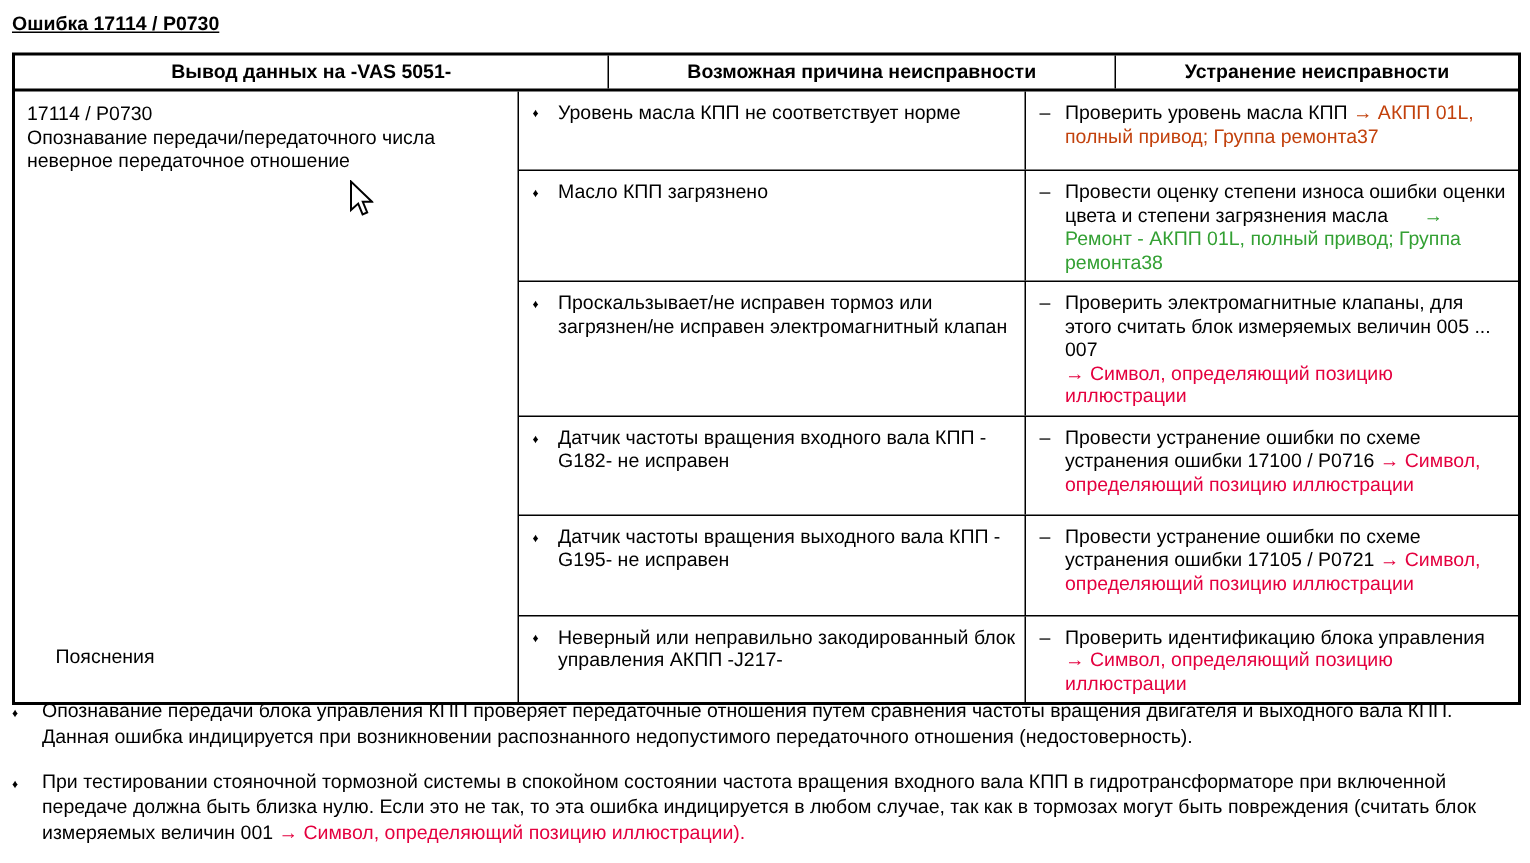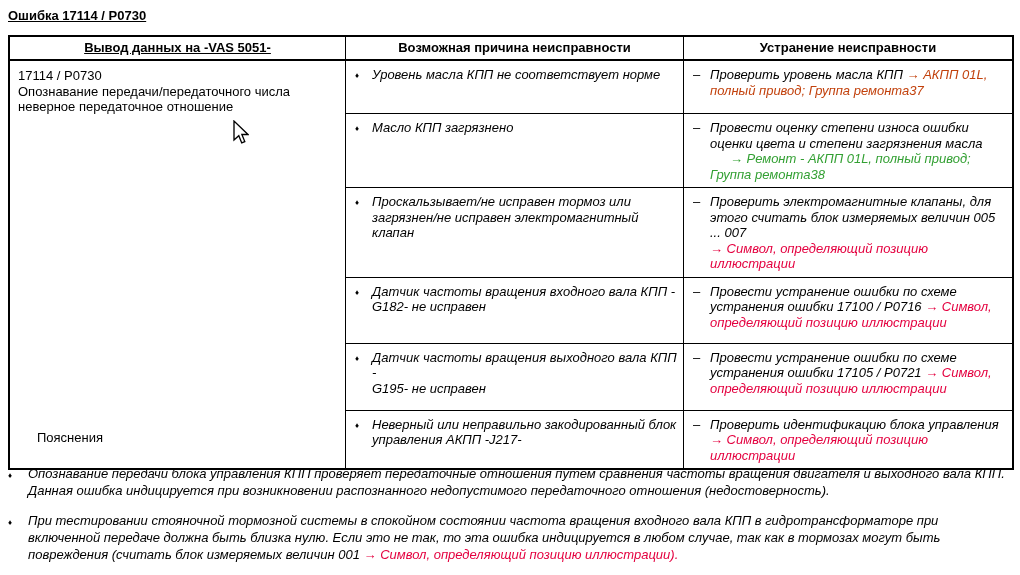--- a/index.html
+++ b/index.html
@@ -4,40 +4,40 @@
 <style>
   html,body{margin:0;padding:0;}
   body{
     width:1020px;height:575px;background:#ffffff;position:relative;overflow:hidden;
     font-family:"Liberation Sans",sans-serif;font-size:13px;color:#000;
   }
   .title{position:absolute;left:8px;top:8px;font-weight:bold;text-decoration:underline;}
   .err-table{position:absolute;left:8px;top:35px;width:1006px;border:2px solid #000;box-sizing:border-box;background:#fff;}
   .thead{display:flex;border-bottom:2px solid #000;font-weight:bold;}
   .th{box-sizing:border-box;text-align:center;padding:3px 4px 4px 4px;}
-  .th.c1{width:336px;border-right:1px solid #000;text-decoration:underline;}
+  .th.c1{width:396px;border-right:1px solid #000;}
   .th.c2{width:338px;border-right:1px solid #000;}
   .th.c3{flex:1;}
   .tbody{display:flex;align-items:stretch;}
   .output-cell{width:336px;border-right:1px solid #000;box-sizing:border-box;padding:7px 8px;line-height:15.5px;}
   .rows{flex:1;display:flex;flex-direction:column;}
   .pair-row{display:flex;border-bottom:1px solid #000;box-sizing:border-box;}
   .pair-row:last-child{border-bottom:none;}
   .pair-row:nth-child(1){min-height:53px;}
   .pair-row:nth-child(2){min-height:57px;}
   .pair-row:nth-child(3){min-height:65px;}
   .pair-row:nth-child(4){min-height:66px;}
   .pair-row:nth-child(5){min-height:67px;}
   .pair-row:nth-child(6){min-height:55px;}
   .cell{box-sizing:border-box;display:flex;align-items:flex-start;padding:6px 6px 5px 9px;line-height:15.5px;}
   .cause-cell{width:338px;border-right:1px solid #000;}
   .remedy-cell{flex:1;}
   .marker{flex:0 0 17px;}
   .diamond{font-size:8px;line-height:15.5px;padding-top:1px;}
-  .cell-text{flex:1;white-space:pre-wrap;font-style:italic;}
+  .cell-text{flex:1;white-space:pre-wrap;}
   .notes{position:absolute;left:8px;top:430px;width:1006px;}
   .notes-title{font-weight:normal;margin-bottom:20px;padding-left:29px;}
   .note-item{display:flex;margin-bottom:13px;line-height:17px;}
   .note-item .marker{flex:0 0 20px;}
   .note-item .diamond{line-height:17px;padding-top:2px;}
   .cursor{position:absolute;left:233px;top:120px;}
 </style>
 </head>
 <body>
 

